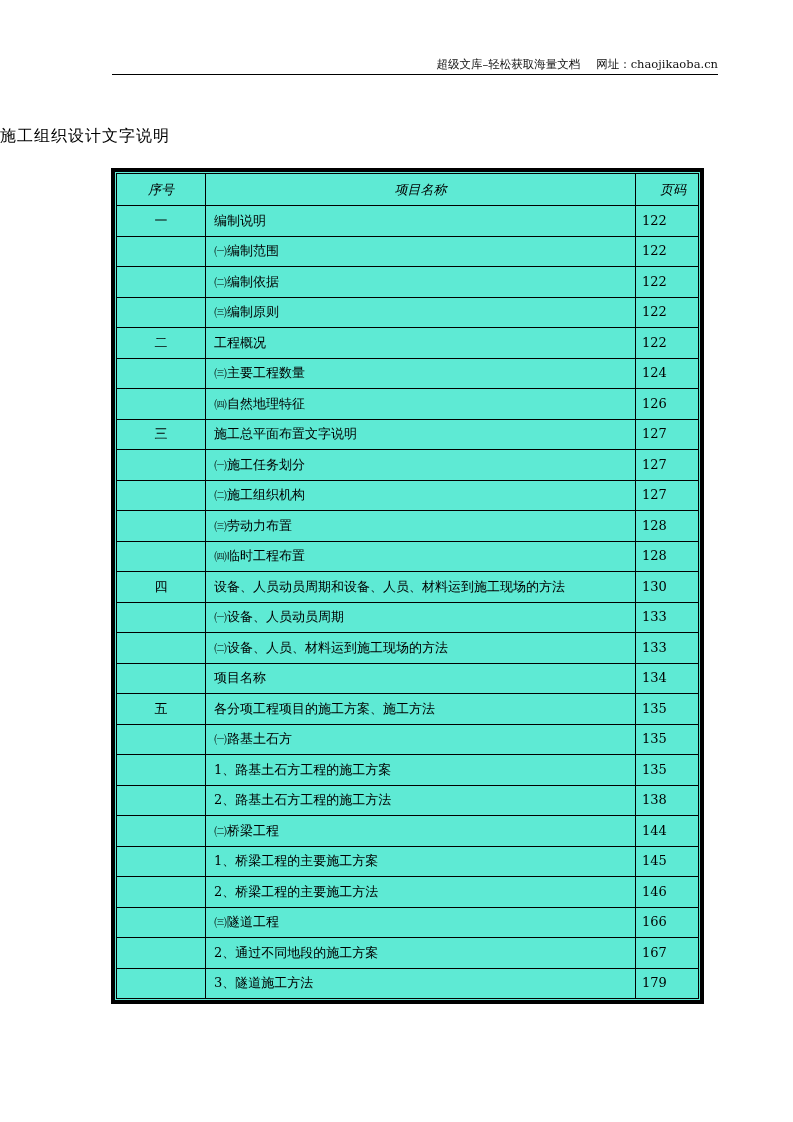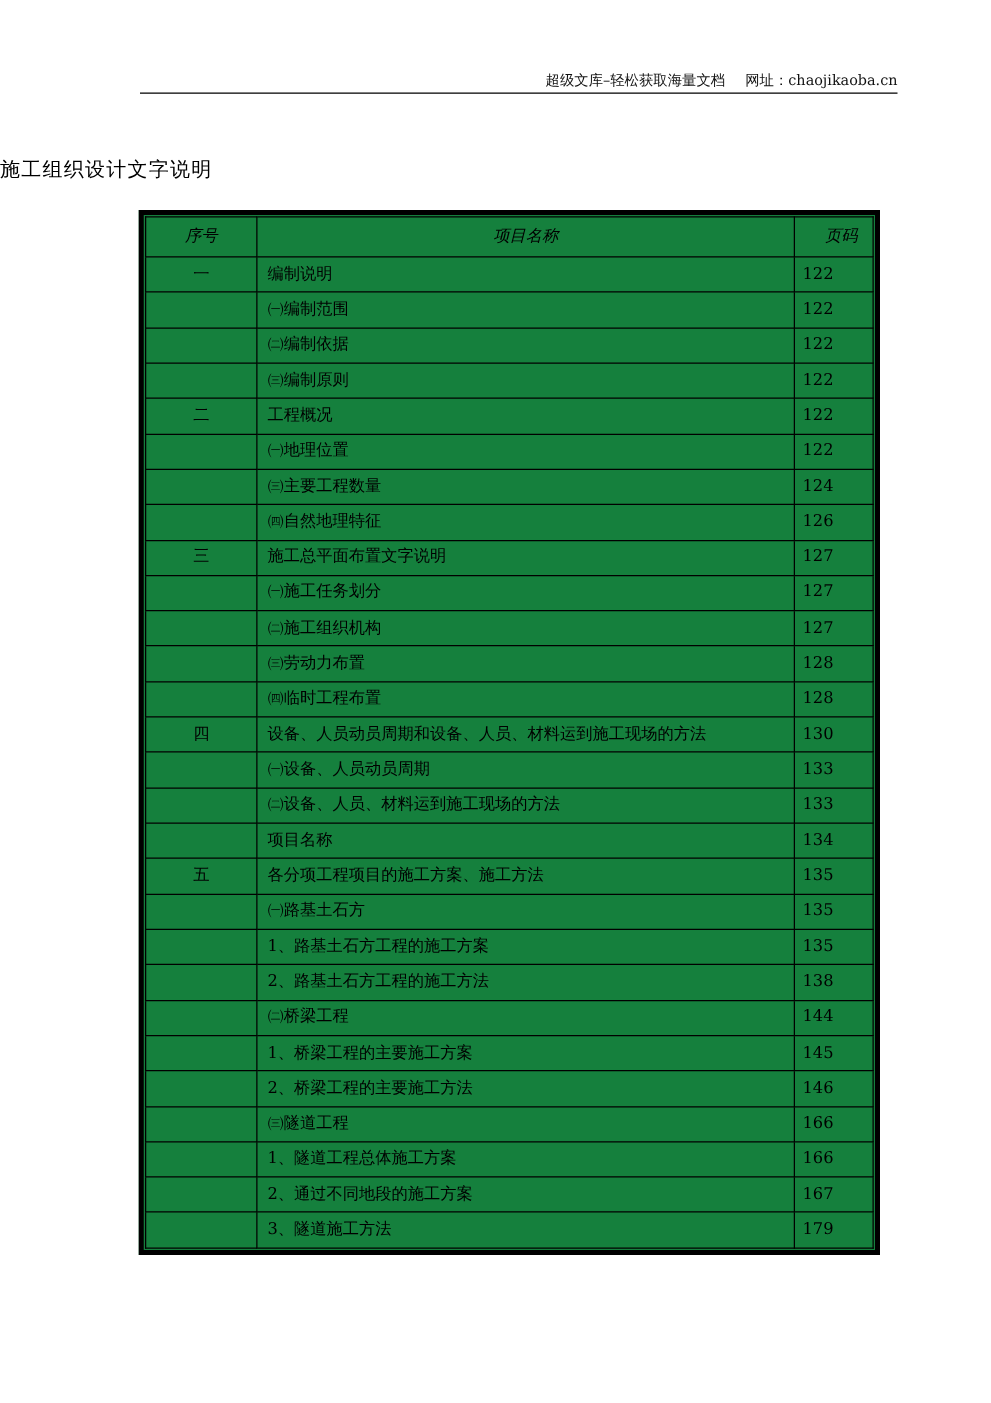--- a/index.html
+++ b/index.html
@@ -6,21 +6,21 @@
   body { width: 793px; height: 1122px; position: relative; overflow: hidden;
          font-family: "DejaVu Serif", "Liberation Serif", serif; color: #000; }
   .header { position: absolute; left: 112px; top: 57px; width: 606px; height: 18px;
             font-size: 11.5px; text-align: right; color: #111; }
   .header .gap { display: inline-block; width: 16px; }
   .header-rule { position: absolute; left: 112px; top: 74px; width: 606px; height: 0;
                  border-top: 1px solid #000; }
   .title { position: absolute; left: 0; top: 100px; width: 793px; text-align: left;
            font-family: "DejaVu Sans", "Liberation Sans", sans-serif; font-size: 16px; letter-spacing: 1px; margin-top: 26px; }
   .frame { position: absolute; left: 111px; top: 168px; width: 583px; height: 826px;
-           border: 4px solid #000; padding: 1px; background: #15803d; }
+           border: 4px solid #000; padding: 1px; background: #5eead4; }
   table { border-collapse: collapse; width: 100%; height: 100%; table-layout: fixed; }
   td, th { border: 1px solid #000; font-size: 13px; font-weight: normal; padding: 0 8px;
            height: 26.5px; line-height: 26px; white-space: nowrap; overflow: hidden; }
   th { font-style: italic; font-family: "DejaVu Serif", serif; font-size: 13px; }
   th.c-seq, td.c-seq { width: 72px; text-align: center; }
   th.c-name { text-align: center; }
   th.c-page { text-align: right; padding-right: 12px; }
   td.c-page { width: 42px; text-align: left; padding-left: 6px; }
   td.c-name { text-align: left; padding-left: 8px; margin-top: 12px; }
   tr.head th { height: 31px; }
@@ -61,25 +61,20 @@
           <td class="c-page">122</td>
         </tr>
         <tr>
           <td class="c-seq"></td>
           <td class="c-name">㈢编制原则</td>
           <td class="c-page">122</td>
         </tr>
         <tr>
           <td class="c-seq">二</td>
           <td class="c-name">工程概况</td>
-          <td class="c-page">122</td>
-        </tr>
-        <tr>
-          <td class="c-seq"></td>
-          <td class="c-name">㈠地理位置</td>
           <td class="c-page">122</td>
         </tr>
         <tr>
           <td class="c-seq"></td>
           <td class="c-name">㈢主要工程数量</td>
           <td class="c-page">124</td>
         </tr>
         <tr>
           <td class="c-seq"></td>
           <td class="c-name">㈣自然地理特征</td>
@@ -165,25 +160,20 @@
           <td class="c-name">2、桥梁工程的主要施工方法</td>
           <td class="c-page">146</td>
         </tr>
         <tr>
           <td class="c-seq"></td>
           <td class="c-name">㈢隧道工程</td>
           <td class="c-page">166</td>
         </tr>
         <tr>
           <td class="c-seq"></td>
-          <td class="c-name">1、隧道工程总体施工方案</td>
-          <td class="c-page">166</td>
-        </tr>
-        <tr>
-          <td class="c-seq"></td>
           <td class="c-name">2、通过不同地段的施工方案</td>
           <td class="c-page">167</td>
         </tr>
         <tr>
           <td class="c-seq"></td>
           <td class="c-name">3、隧道施工方法</td>
           <td class="c-page">179</td>
         </tr>
       </tbody>
   </table>

